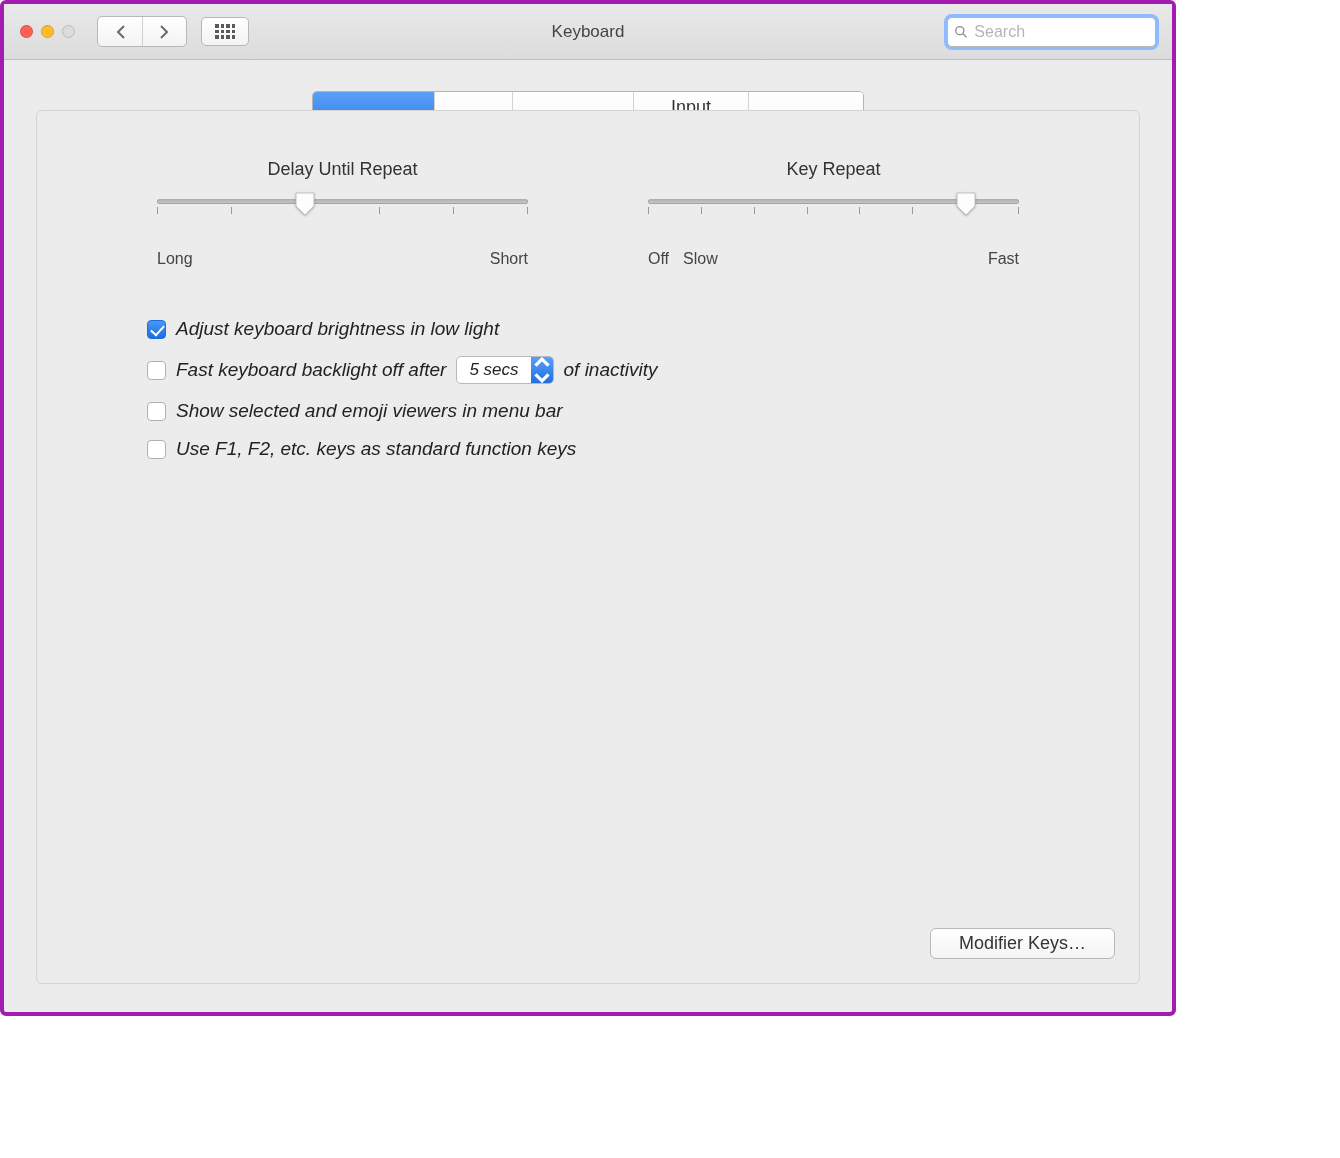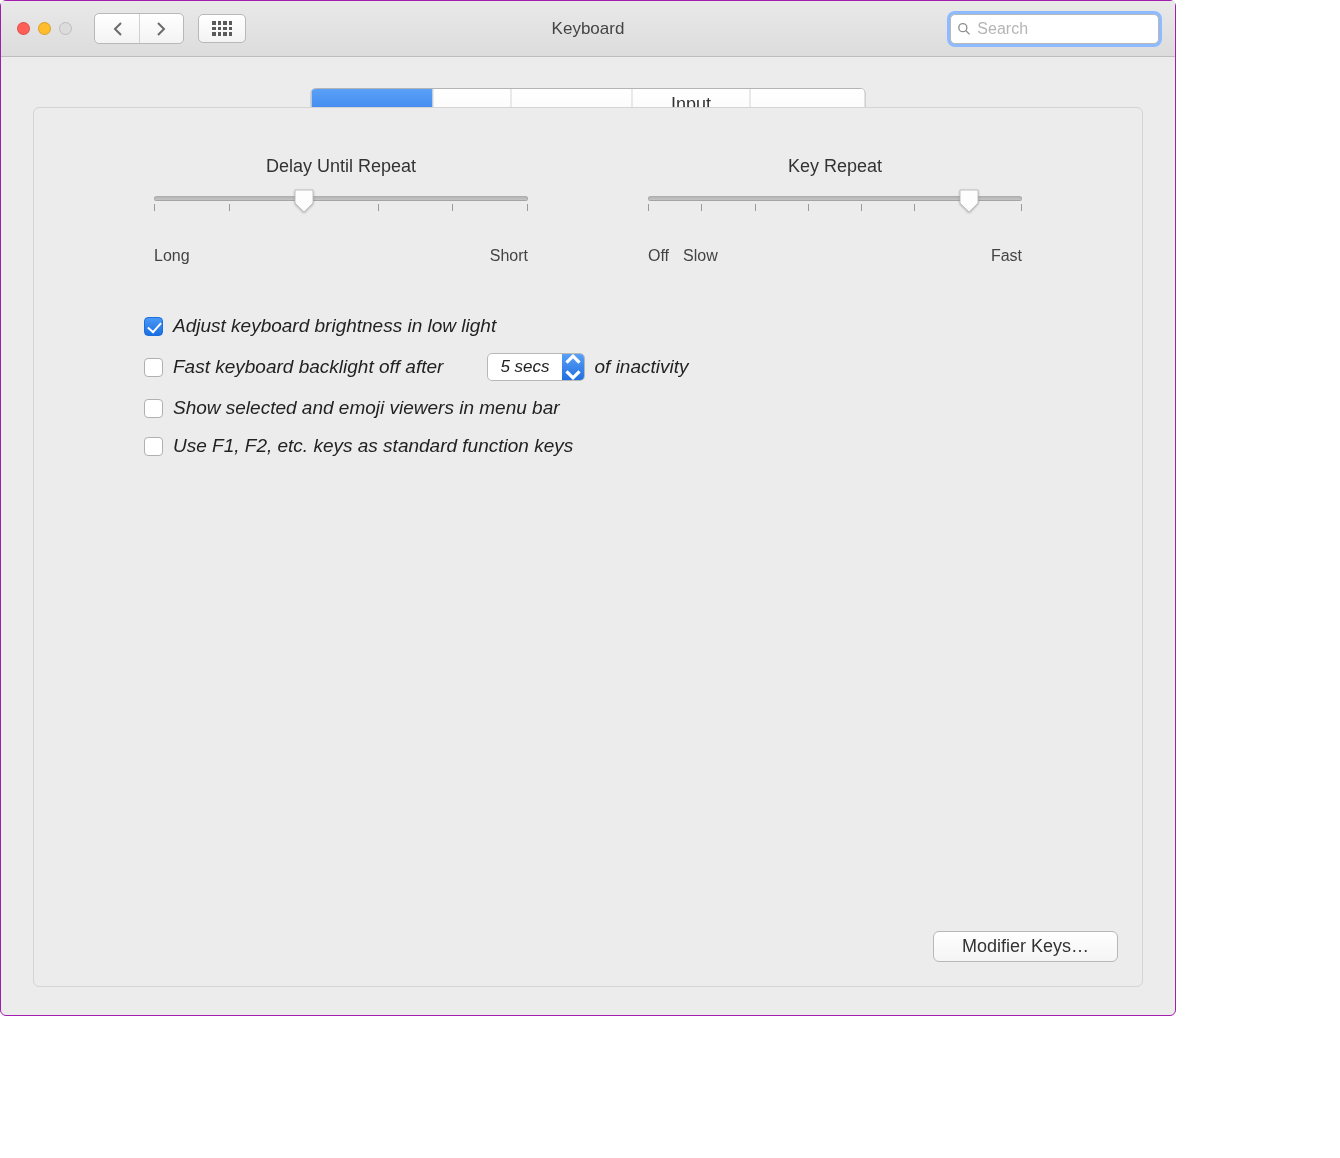--- a/index.html
+++ b/index.html
@@ -7,21 +7,21 @@
       font-family: -apple-system, BlinkMacSystemFont, "Helvetica Neue", Arial, sans-serif;
       background: #ffffff;
       width: 1176px;
       height: 1016px;
       overflow: hidden;
     }
     .window {
       width: 1176px;
       height: 1016px;
       background: #ececec;
-      border: 1px solid #a21caf;
+      border: 4px solid #a21caf;
       border-radius: 6px;
       display: flex;
       flex-direction: column;
     }
     .titlebar {
       height: 56px;
       background: linear-gradient(#e9e9e9, #dcdcdc);
       border-bottom: 1px solid #bdbdbd;
       display: flex;
       align-items: center;
@@ -127,21 +127,20 @@
     .slider-labels { display:flex; justify-content:space-between; font-size:16px; color:#444; margin-top:6px;}
 
     .options { display: flex; flex-direction: column; gap: 16px; padding-left: 10px; font-style: italic;}
     .opt-row { display:flex; align-items:center; gap:10px; font-size:19px; color:#222;}
     .chk { width:19px; height:19px; border:1px solid #b0b0b0; border-radius:4px; background:#fff; position:relative; flex-shrink:0;}
     .chk.checked { background: linear-gradient(#4a98f7, #1a6fe0); border-color:#1a6fe0;}
     .chk.checked::after{ content:""; position:absolute; left:3px; top:4px; width:11px; height:6px; border-left:2.5px solid #fff; border-bottom:2.5px solid #fff; transform: rotate(-48deg);}
     .select {
       display:flex; align-items:center; border:1px solid #b8b8b8; border-radius:5px; overflow:hidden; background:#fff;
       height: 28px;
-      margin-left: 34px;
     }
     .select span { padding: 0 12px; font-size:17px;}
     .select .stepper{ width:22px; height:100%; background: linear-gradient(#5aa0f8, #216fe0); display:flex; flex-direction:column;}
     .stepper svg{ flex:1; color:#fff;}
     .hint { font-size: 17px; color: #555; padding-left: 30px; margin-top:-6px;}
 
     .modifier-btn {
       position: absolute; right: 24px; bottom: 24px;
       padding: 4px 28px; font-size:18px; color:#333;
       border:1px solid #b8b8b8; border-radius:6px;

